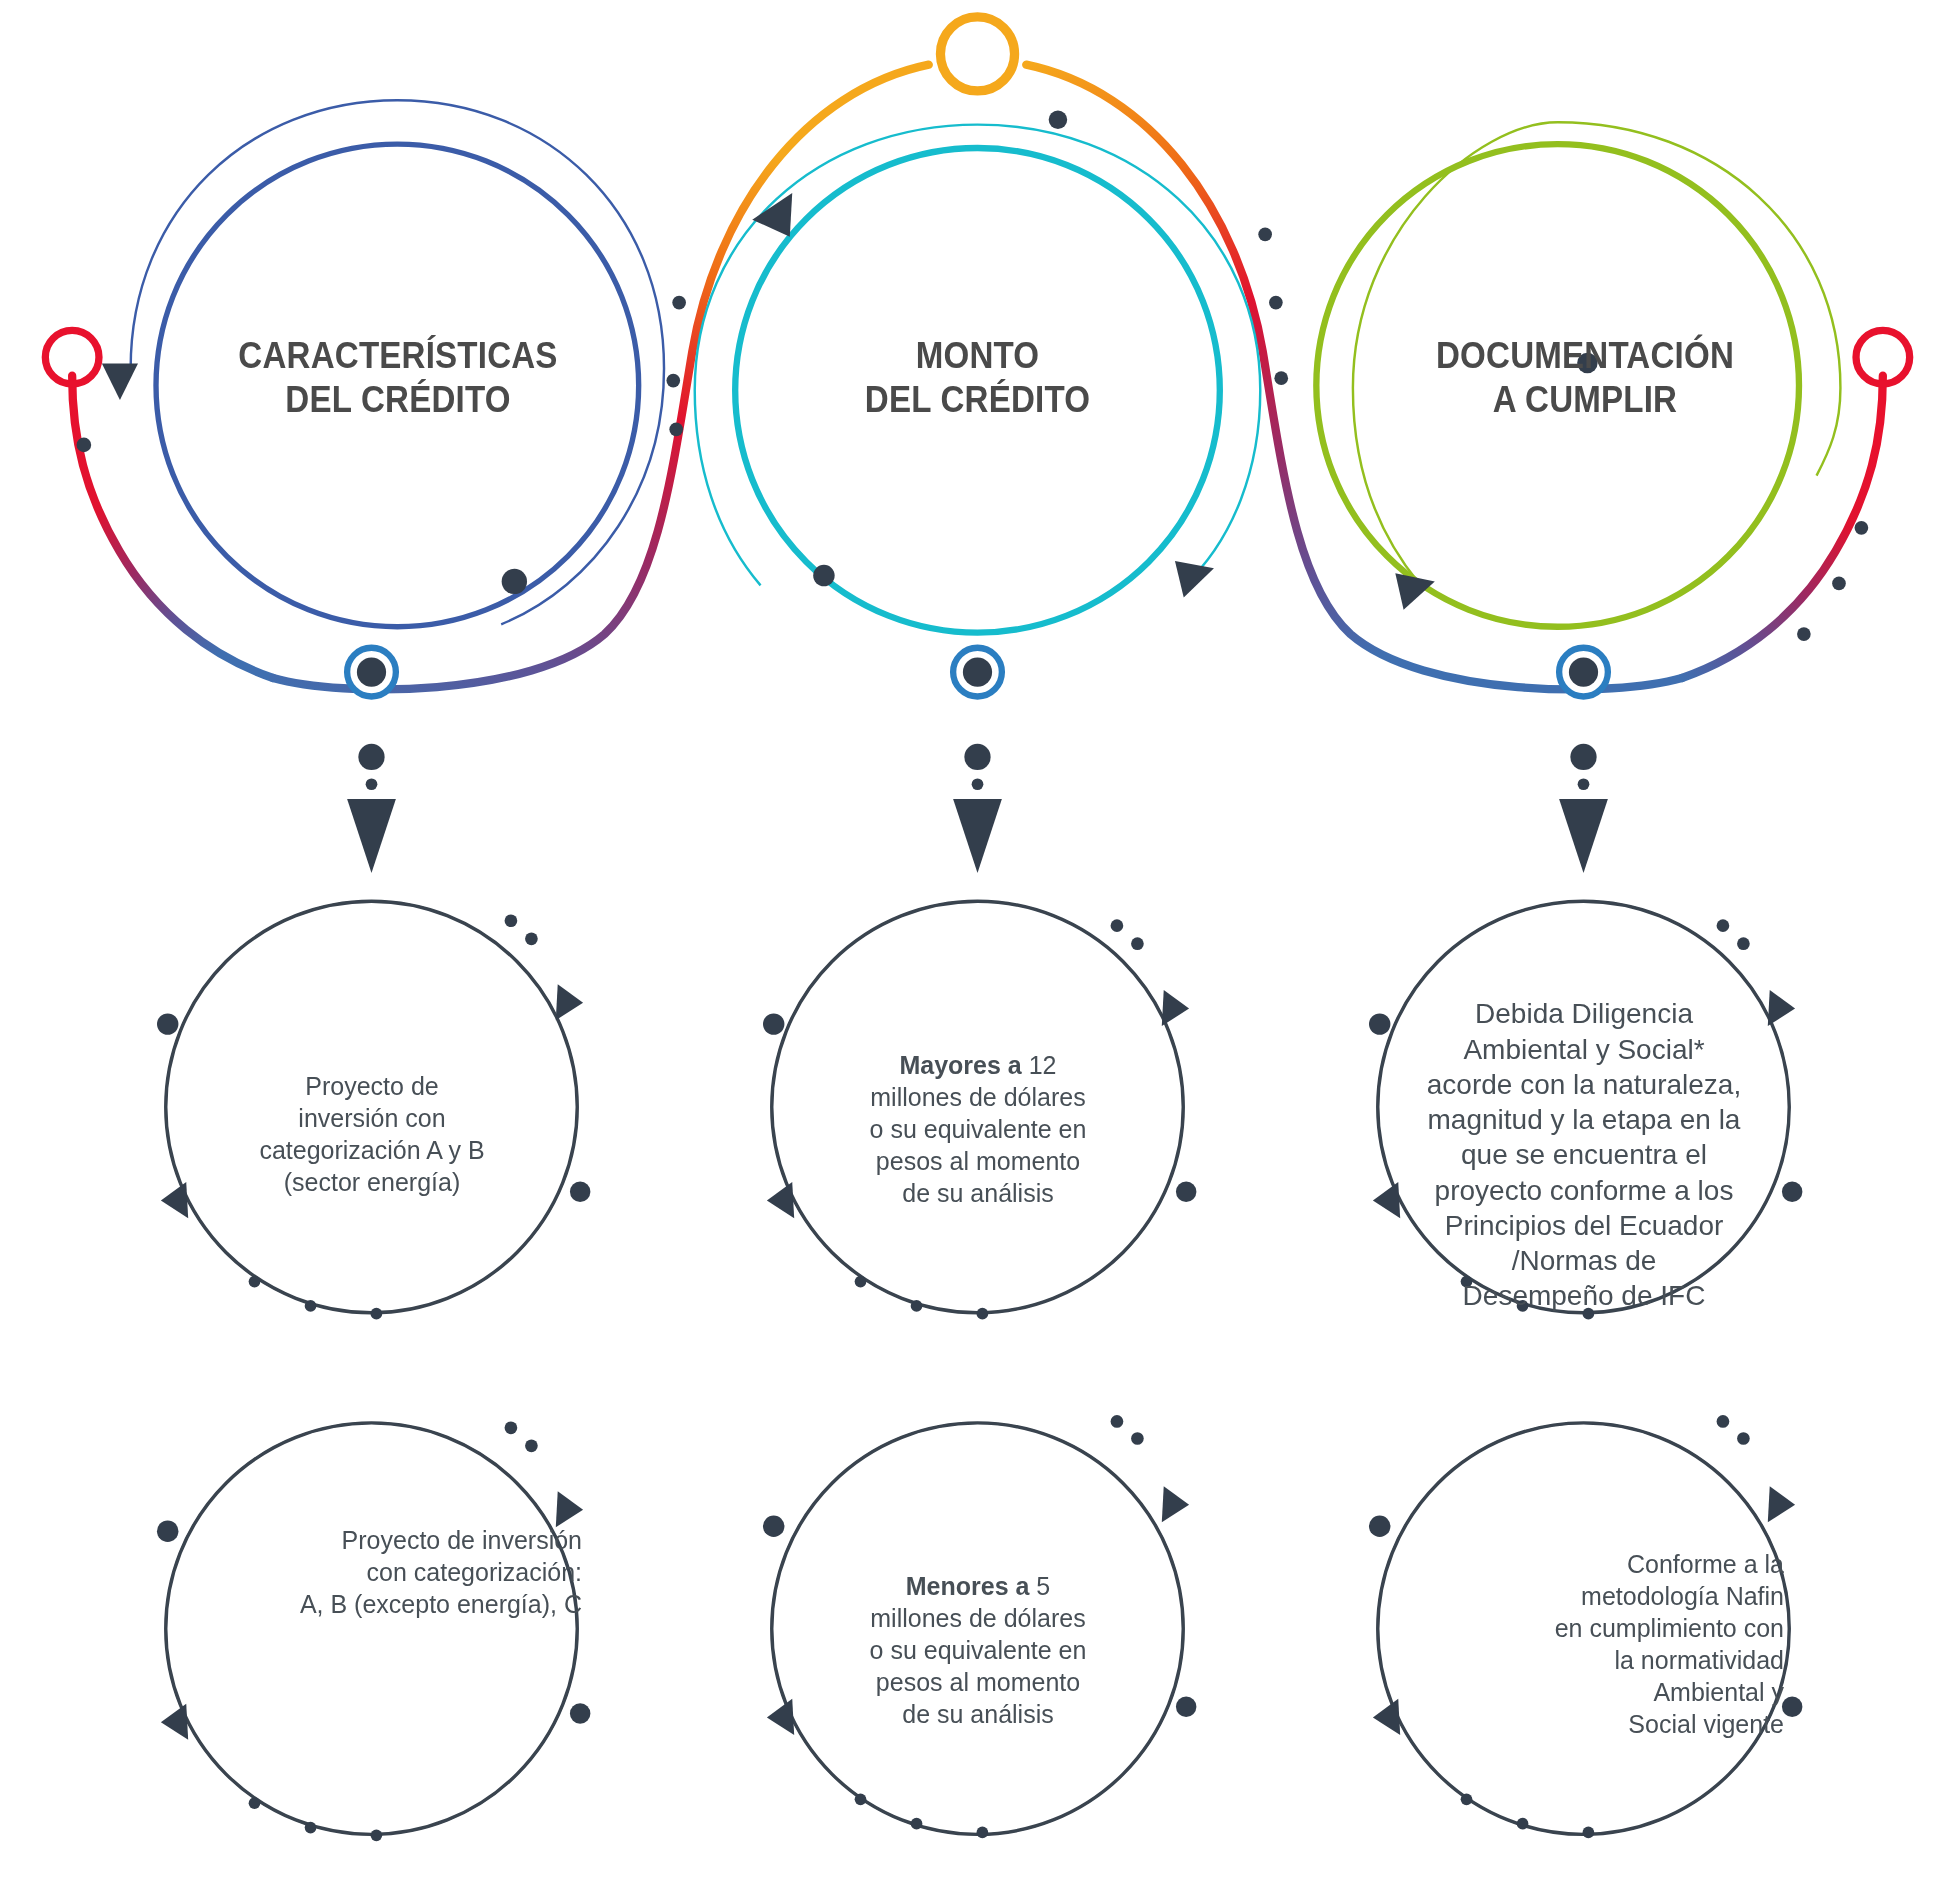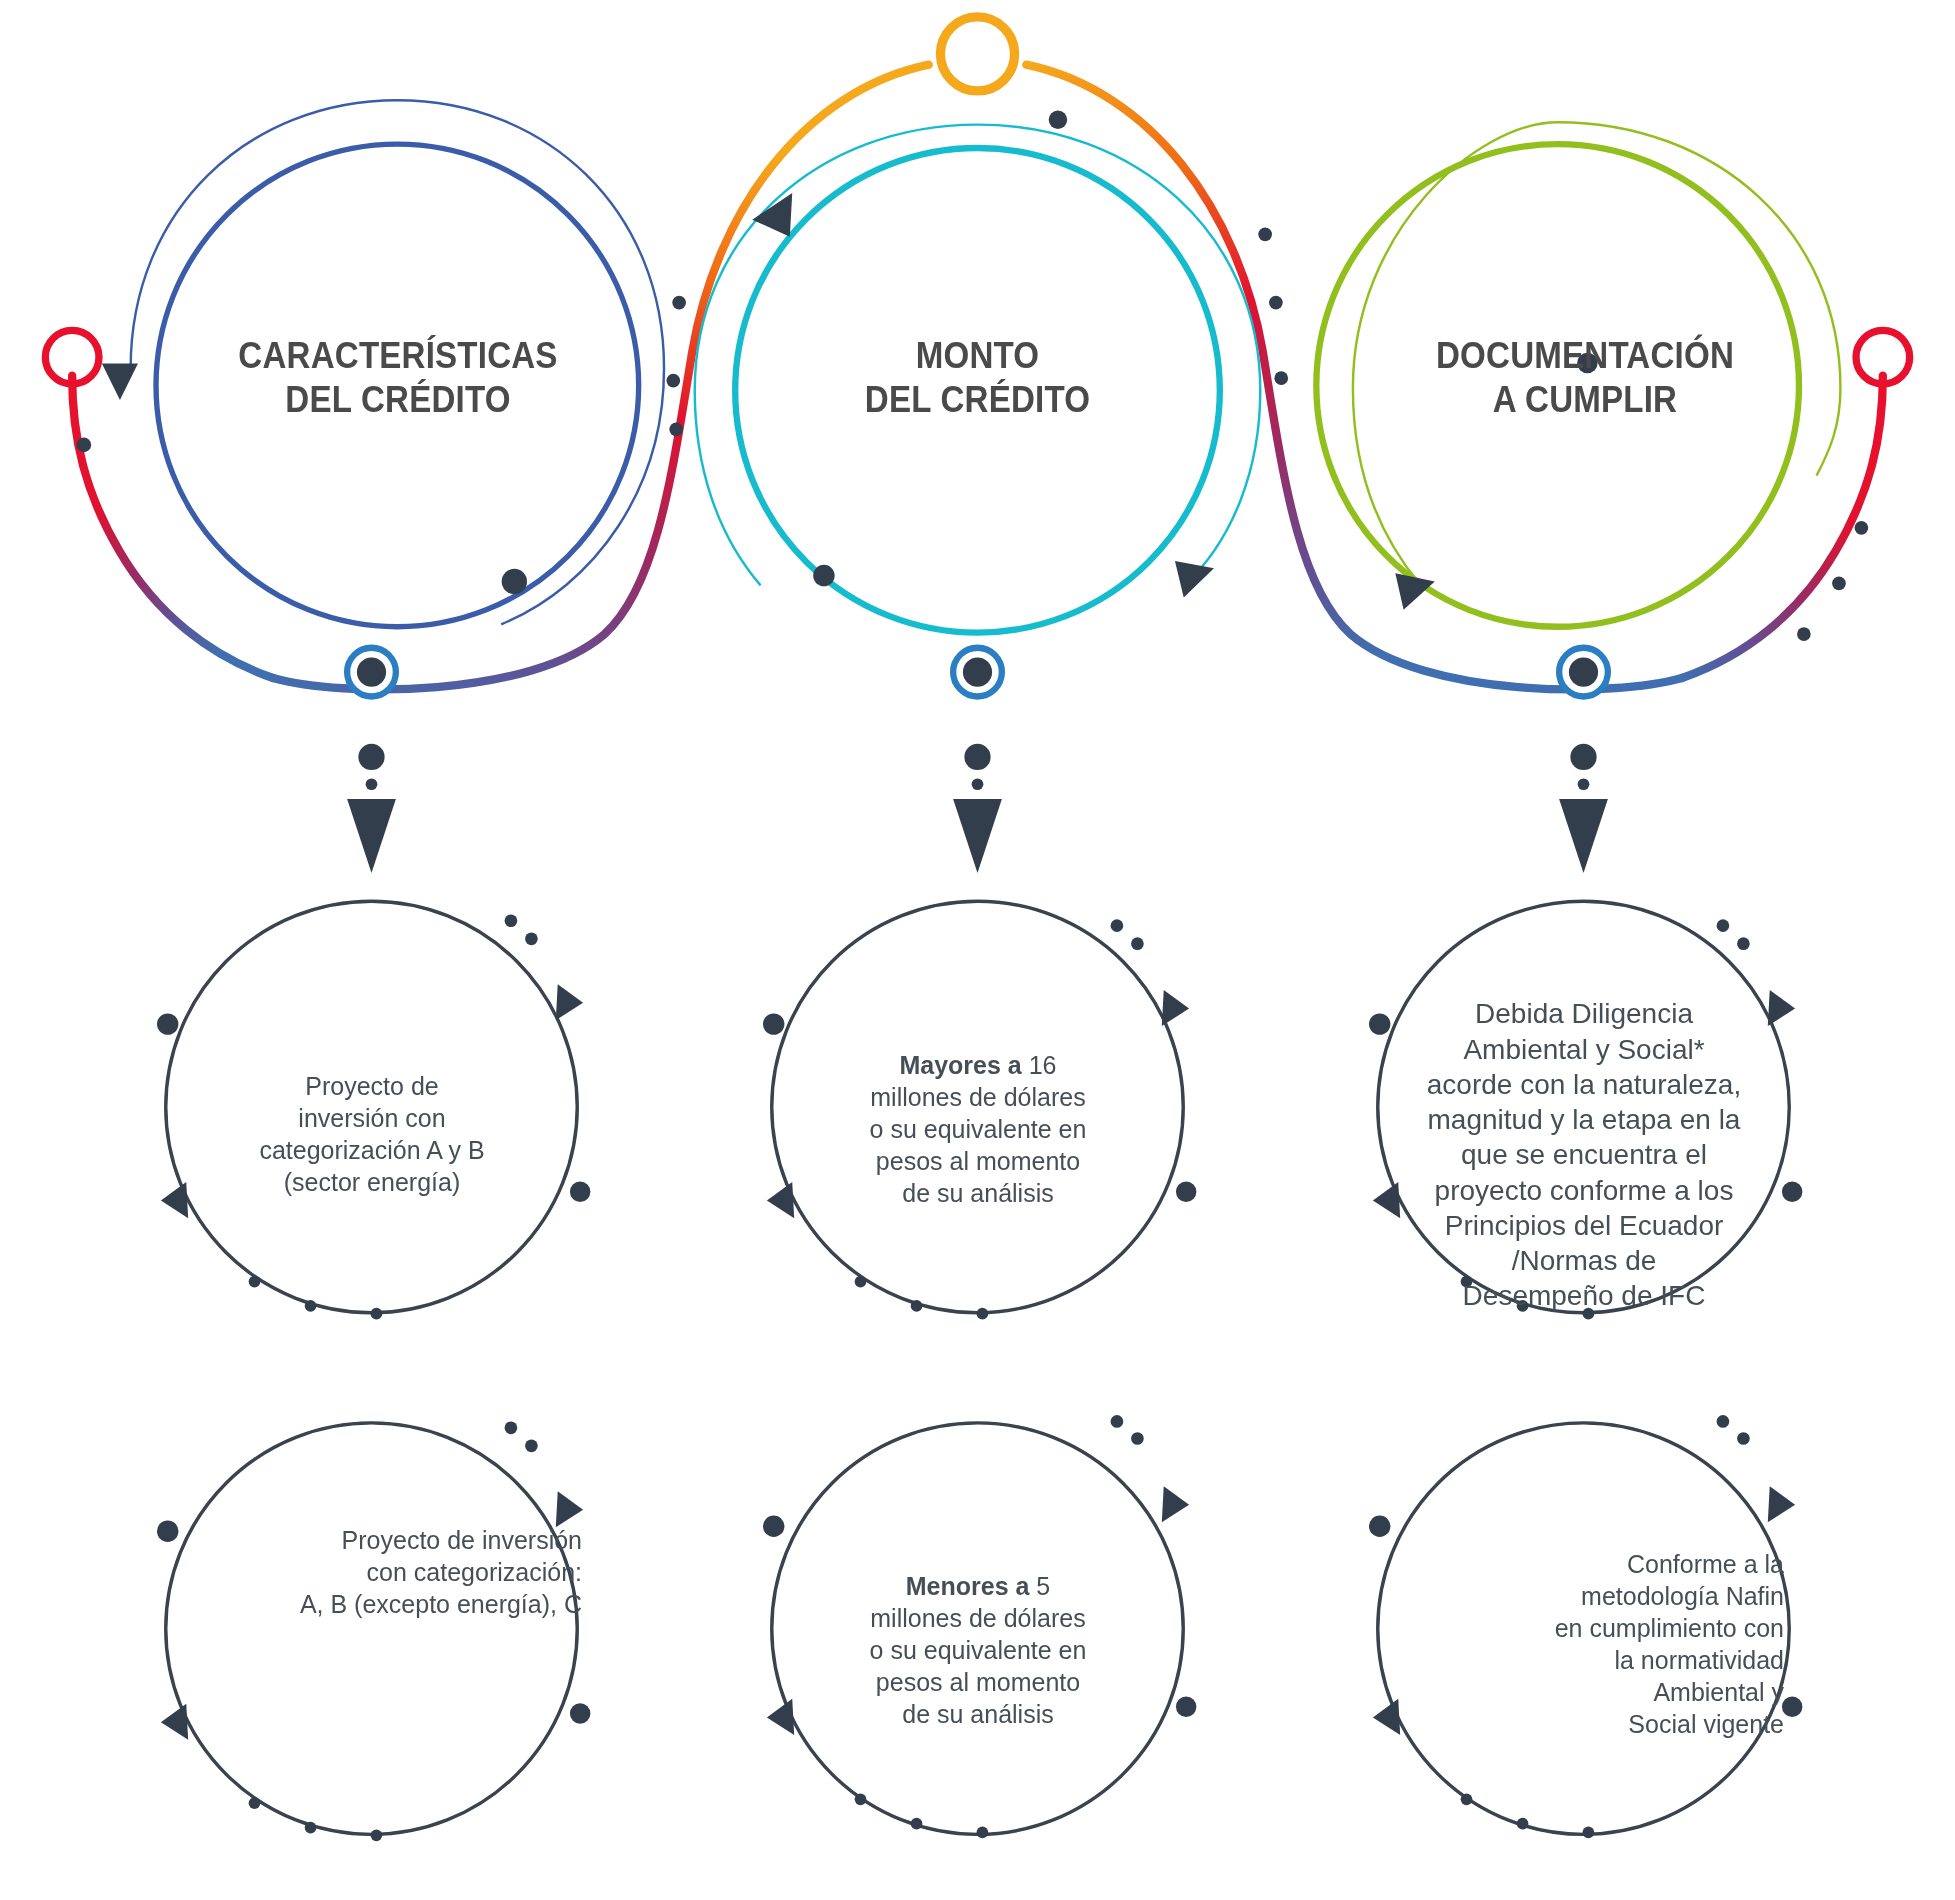--- a/index.html
+++ b/index.html
@@ -313,21 +313,21 @@
 A CUMPLIR</div>
 
   <div class="node-text" style="left:172px; top:1038px; width:400px;">
     <p><span class="b"></span><span>Proyecto de
 inversión con
 categorización A y B
 (sector energía)</span></p>
   </div>
 
   <div class="node-text" style="left:778px; top:1017px; width:400px;">
-    <p><span class="b">Mayores a </span><span>16
+    <p><span class="b">Mayores a </span><span>12
 millones de dólares
 o su equivalente en
 pesos al momento
 de su análisis</span></p>
   </div>
 
   <div class="node-text small" style="left:1384px; top:961px; width:400px;">
     <p><span class="b"></span><span>Debida Diligencia
 Ambiental y Social*
 acorde con la naturaleza,

